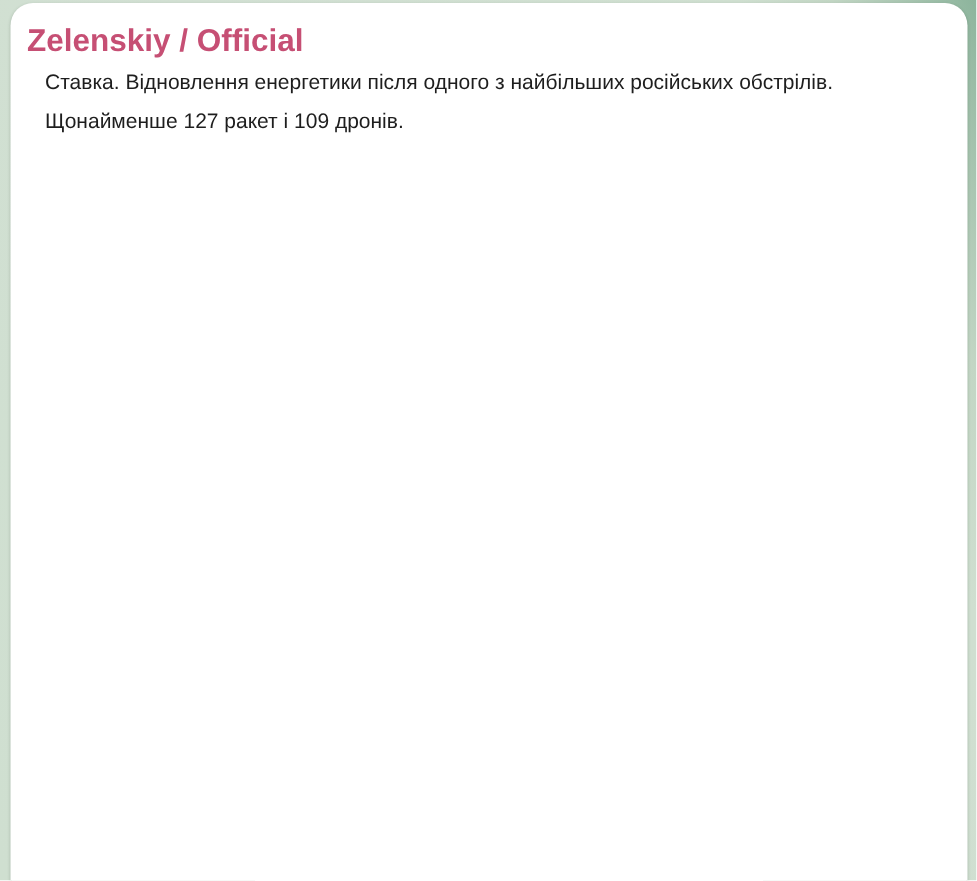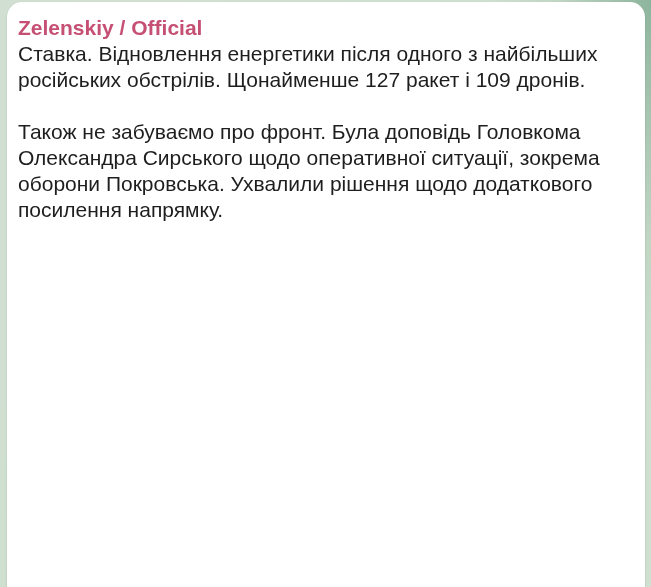--- a/index.html
+++ b/index.html
@@ -44,34 +44,34 @@
   }
   .channel-name {
     color: var(--channel-name-color);
     font-weight: bold;
     font-size: 21px;
     line-height: 26px;
     cursor: pointer;
   }
   .message-text {
     color: var(--text);
-    font-size: 21px;
+    font-size: 14px;
     line-height: 26px;
+    margin-left: 12px;
   }
   .msg-paragraph {
     margin-top: 26px;
   }
   .msg-paragraph:first-child {
     margin-top: 0;
   }
 </style>
 </head>
 <body>
 
 <div class="chat">
   <div class="bubble">
     <div class="channel-name">Zelenskiy / Official</div>
     <div class="message-text">
         <p class="msg-paragraph">Ставка. Відновлення енергетики після одного з найбільших російських обстрілів. Щонайменше 127 ракет і 109 дронів.</p>
-        <p class="msg-paragraph">Також не забуваємо про фронт. Була доповідь Головкома Олександра Сирського щодо оперативної ситуації, зокрема оборони Покровська. Ухвалили рішення щодо додаткового посилення напрямку.</p>
       </div>
   </div>
 </div>
 
 </body></html>

